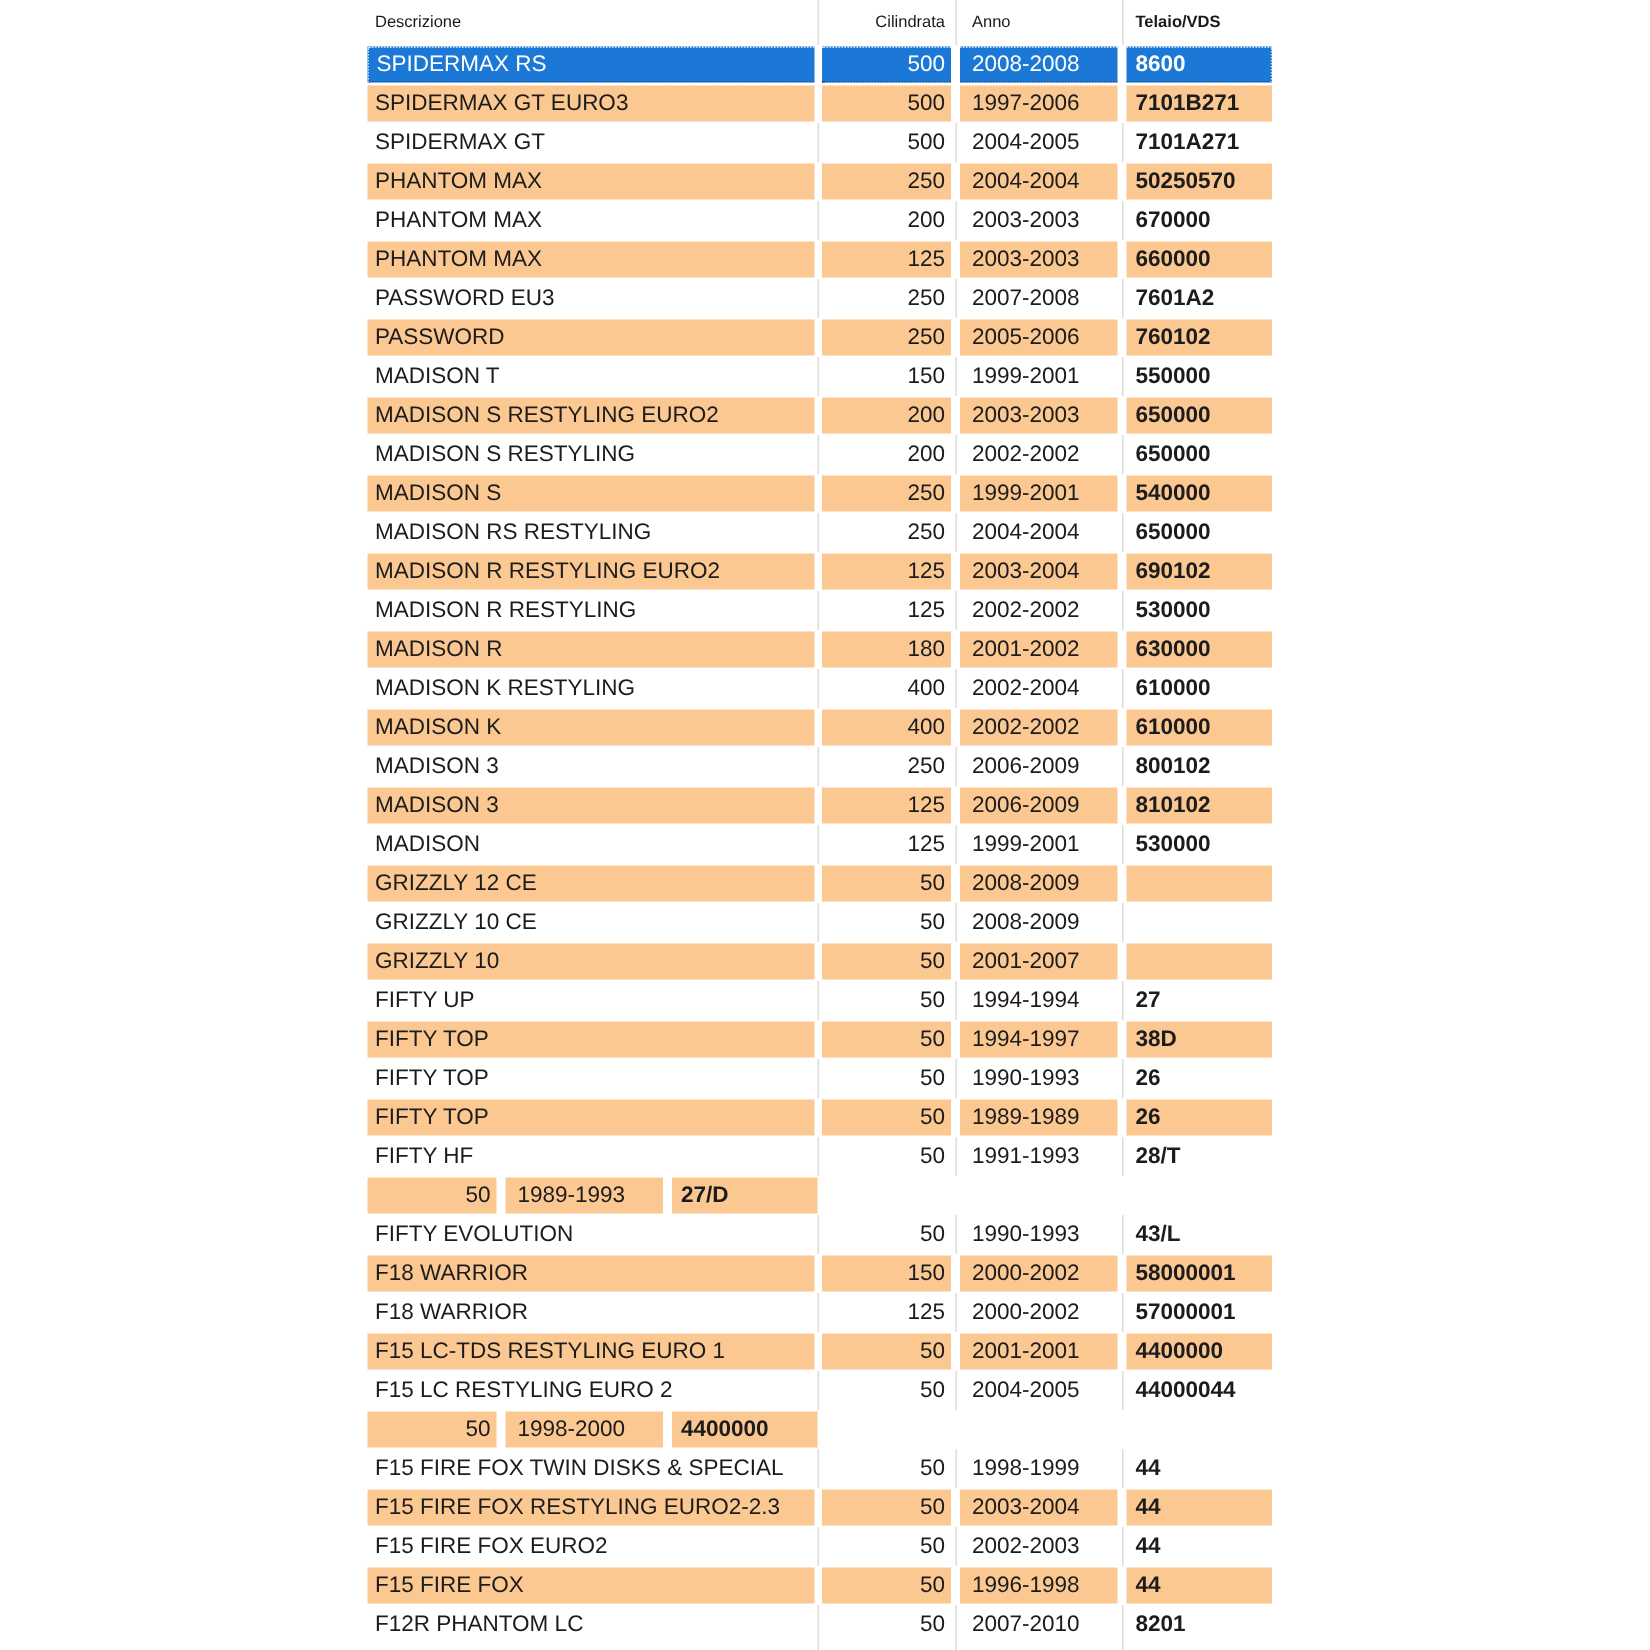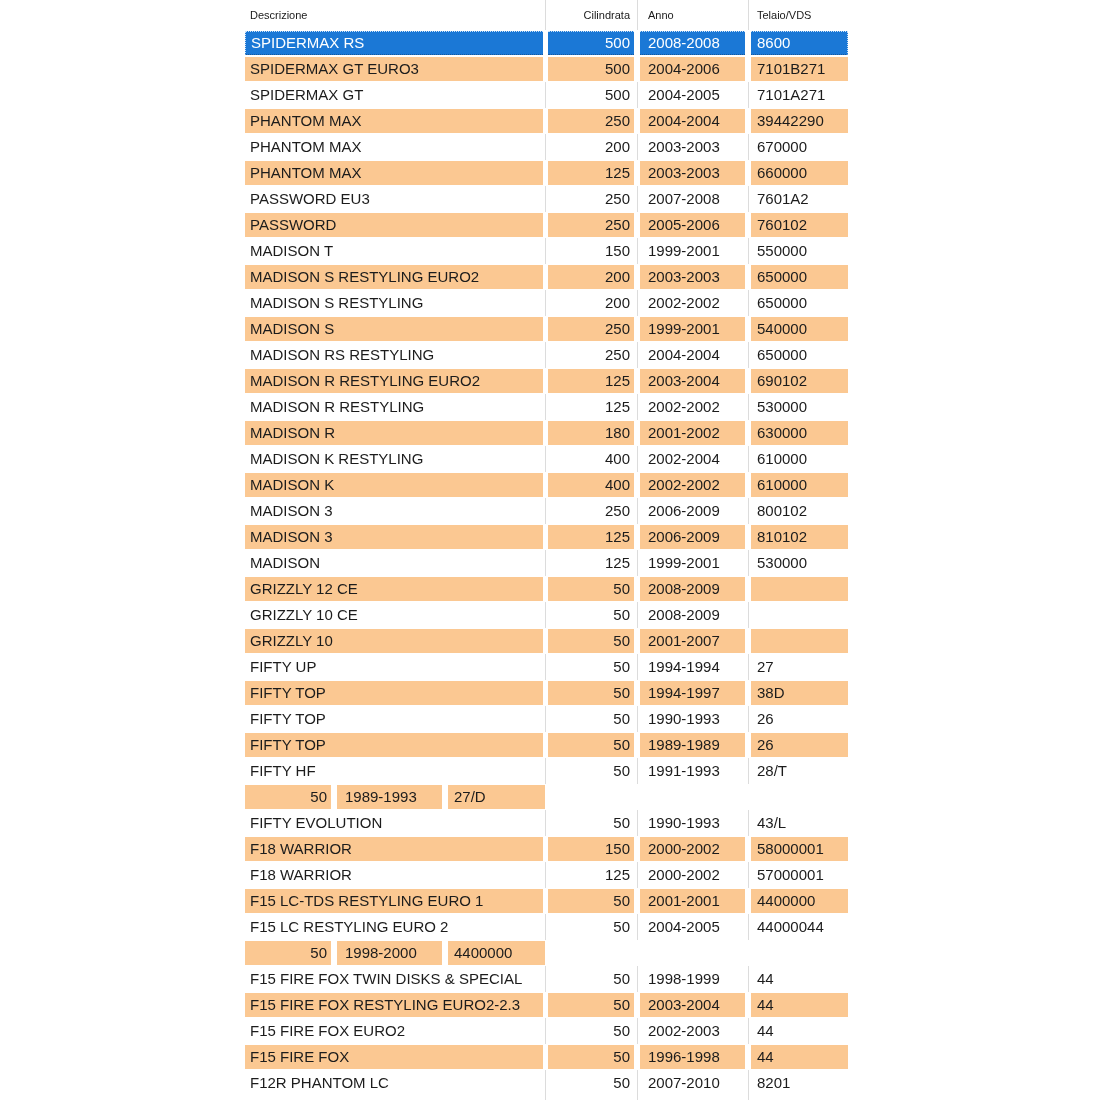--- a/index.html
+++ b/index.html
@@ -54,21 +54,21 @@
     line-height: 24px;
     font-size: 15px;
     color: var(--text);
     white-space: nowrap;
     overflow: hidden;
   }
   
   .c0 { width: 298px; padding-left: 5px;  margin-right: 5px; }
   .c1 { width: 86px;  padding-right: 4px; margin-right: 6px; text-align: right; }
   .c2 { width: 105px; padding-left: 8px;  margin-right: 6px; }
-  .c3 { width: 97px;  padding-left: 6px; }
+  .c3 { width: 97px;  padding-left: 6px; font-weight: bold; }
 
   .row.stripe .cell { background: var(--stripe); }
 
   .row.selected .cell {
     background: var(--sel);
     color: var(--sel-text);
     border-top: 1px dotted rgba(235, 244, 253, 0.85);
     border-bottom: 1px dotted rgba(25, 60, 105, 0.55);
     line-height: 22px;
   }
@@ -94,34 +94,34 @@
     <div id="rows">
         <div class="row selected">
           <div class="cell c0">SPIDERMAX RS</div>
           <div class="cell c1">500</div>
           <div class="cell c2">2008-2008</div>
           <div class="cell c3">8600</div>
         </div>
         <div class="row stripe">
           <div class="cell c0">SPIDERMAX GT EURO3</div>
           <div class="cell c1">500</div>
-          <div class="cell c2">2004-2006</div>
+          <div class="cell c2">1997-2006</div>
           <div class="cell c3">7101B271</div>
         </div>
         <div class="row">
           <div class="cell c0">SPIDERMAX GT</div>
           <div class="cell c1">500</div>
           <div class="cell c2">2004-2005</div>
           <div class="cell c3">7101A271</div>
         </div>
         <div class="row stripe">
           <div class="cell c0">PHANTOM MAX</div>
           <div class="cell c1">250</div>
           <div class="cell c2">2004-2004</div>
-          <div class="cell c3">39442290</div>
+          <div class="cell c3">50250570</div>
         </div>
         <div class="row">
           <div class="cell c0">PHANTOM MAX</div>
           <div class="cell c1">200</div>
           <div class="cell c2">2003-2003</div>
           <div class="cell c3">670000</div>
         </div>
         <div class="row stripe">
           <div class="cell c0">PHANTOM MAX</div>
           <div class="cell c1">125</div>

